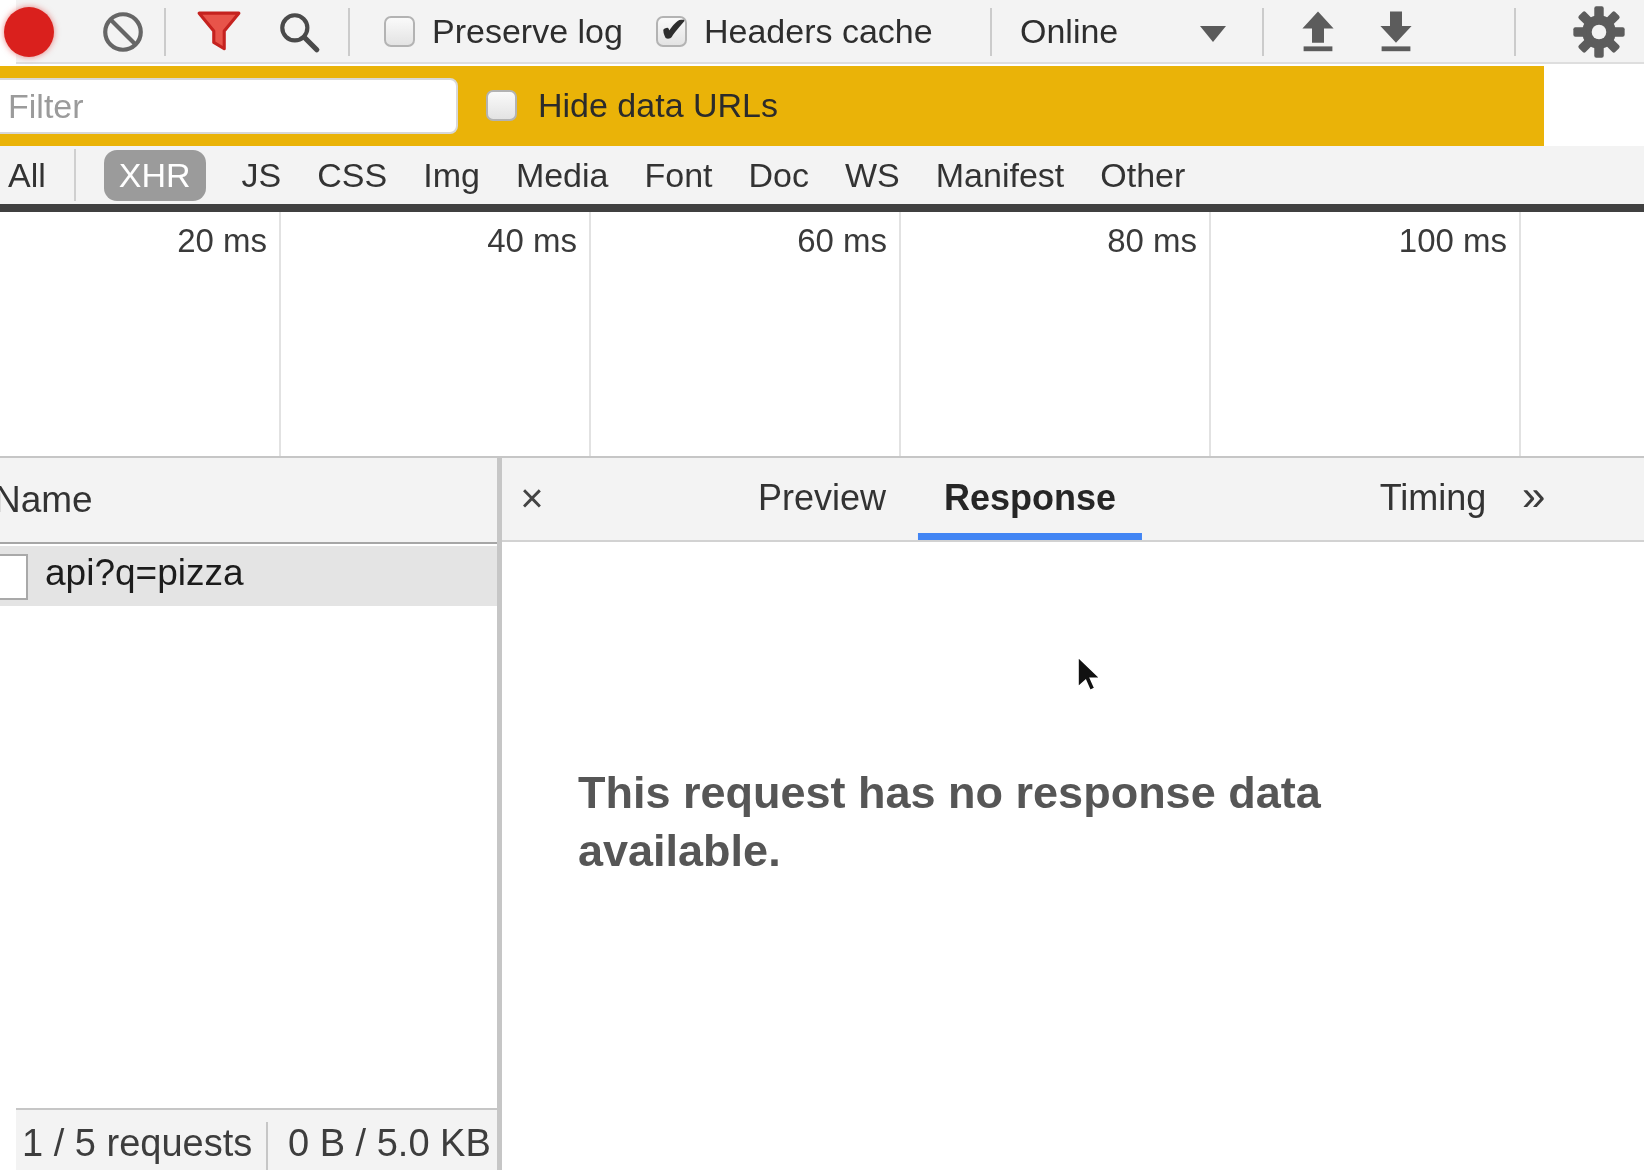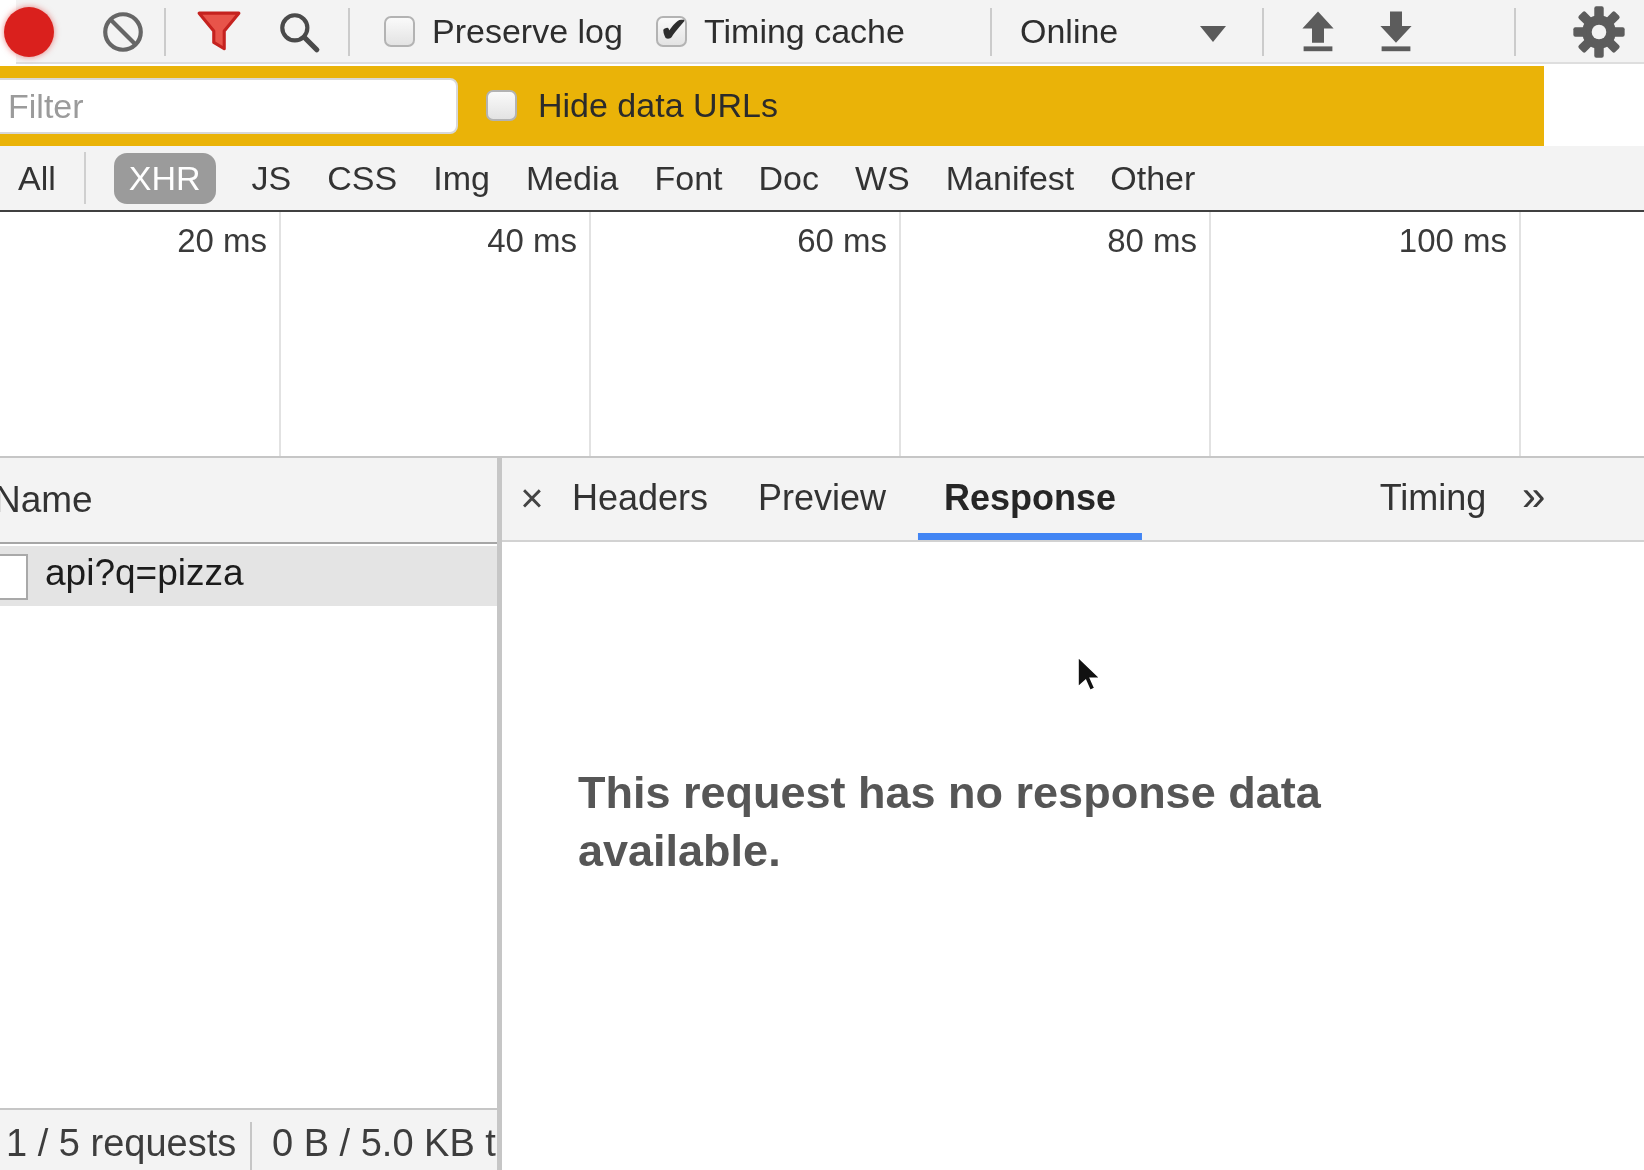--- a/index.html
+++ b/index.html
@@ -26,43 +26,43 @@
     border-left:13px solid transparent; border-right:13px solid transparent;
     border-top:16px solid #5a5a5a; }
   
   .filter-row { position:absolute; left:0; top:66px; width:1544px; height:80px; background:#eab308; }
   .filter-input { position:absolute; left:-10px; top:12px; width:468px; height:56px;
     background:#fff; border:2px solid #d8d8d8; border-radius:8px;
     font-size:34px; padding:0 16px; color:#222; font-family:"Liberation Sans", sans-serif; outline:none; }
   .filter-input::placeholder { color:#9b9b9b; }
   
   .type-row { position:absolute; left:0; top:146px; width:1644px; height:66px;
-    background:#f3f3f3; border-bottom:2px solid #404040;
-    display:flex; align-items:center; gap:36px; padding-left:18px; font-size:34px; color:#333; }
+    background:#f3f3f3; border-bottom:8px solid #404040;
+    display:flex; align-items:center; gap:36px; padding-left:8px; font-size:34px; color:#333; }
   .ttab { cursor:default; }
   .ttab.sel { background:#9b9b9b; color:#fff; border-radius:13px; padding:6px 15px; }
   .tsep { width:2px; height:52px; background:#cfcfcf; margin:0 -8px; }
   
   .timeline { position:absolute; left:0; top:212px; width:1644px; height:246px;
     background:#fff; border-bottom:2px solid #c6c6c6; }
   .gridline { position:absolute; top:0; bottom:0; width:2px; background:#e2e2e2; }
   .glabel { position:absolute; top:10px; width:250px; text-align:right;
     font-size:33px; color:#3a3a3a; }
   
   .left-panel { position:absolute; left:0; top:458px; width:497px; height:712px; background:#fff;border-radius:23px; }
   .name-header { position:absolute; left:0; top:0; width:497px; height:86px;
     background:#f3f3f3; border-bottom:2px solid #a6a6a6;
     font-size:37px; color:#333; line-height:84px; padding-left:0; text-indent:-6px; }
   #request-rows { position:absolute; left:0; top:88px; width:497px; }
   .req-row { position:relative; height:60px; font-size:37px; color:#1c1c1c; }
   .req-row.sel { background:#e4e4e4; }
   .req-icon { position:absolute; left:-12px; top:8px; width:40px; height:46px;
     background:#fff; border:2px solid #a9a9a9; }
   .req-name { position:absolute; left:45px; top:6px; }
-  .status-bar { position:absolute; left:0; bottom:0; width:497px; height:62px;
+  .status-bar { position:absolute; left:16px; bottom:0; width:497px; height:62px;
     background:#f3f3f3; border-top:2px solid #c6c6c6; font-size:38px; color:#3d3d3d; }
   .sb-req { position:absolute; left:6px; top:12px; }
   .sb-sep { position:absolute; left:250px; top:12px; bottom:0; width:2px; background:#c6c6c6; }
   .sb-size { position:absolute; left:272px; top:12px; right:0; overflow:hidden; white-space:nowrap; }
   .vdivider { position:absolute; left:497px; top:458px; width:5px; height:712px; background:#c6c6c6; }
   
   .right-panel { position:absolute; left:502px; top:458px; width:1142px; height:712px; background:#fff; }
   .tabstrip { position:absolute; left:0; top:0; width:1142px; height:84px;
     background:#f3f3f3; border-bottom:2px solid #d2d2d2; }
   .close-tab { position:absolute; left:8px; top:0; width:44px; height:82px;
@@ -108,21 +108,21 @@
         <line x1="27" y1="27" x2="39" y2="39" stroke="#4a4a4a" stroke-width="5" stroke-linecap="round"></line>
       </svg>
     </span>
 
     <span class="tb-sep" style="left:332px;"></span>
 
     <span class="checkbox" style="left:368px; top:16px;"></span>
     <span class="tb-label" style="left:416px;">Preserve log</span>
 
     <span class="checkbox checked" style="left:640px; top:16px;"></span>
-    <span class="tb-label" style="left:688px;">Timing cache</span>
+    <span class="tb-label" style="left:688px;">Headers cache</span>
 
     <span class="tb-sep" style="left:974px;"></span>
 
     <span class="tb-label" style="left:1004px;">Online</span>
     <span class="caret"></span>
 
     <span class="tb-sep" style="left:1246px;"></span>
 
     <span class="tb-icon" style="left:1278px; top:8px;">
       <svg width="48" height="48" viewBox="0 0 40 40">
@@ -206,21 +206,20 @@
       <span class="sb-size"><span>0 B / 5.0 KB</span> <span>transferred</span></span>
     </div>
   </div>
 
   <div class="vdivider"></div>
 
   <div class="right-panel">
     <div class="tabstrip" id="tabstrip">
       <span class="close-tab">×</span>
       <span class="more-tabs">»</span>
-    <span class="dtab" style="left: 138px;">Headers</span>
         <span class="dtab" style="left: 320px;">Preview</span>
         <span class="dtab sel" style="left: 528px;">Response</span>
         <span class="dtab" style="left: 931px;">Timing</span>
       </div>
     <div class="no-data-msg">This request has no response data available.</div>
     <span class="cursor">
       <svg width="28" height="36" viewBox="0 0 14 18">
         <path d="M1 0.5 L1 15.5 L4.8 12.2 L7 17.2 L9.4 16.1 L7.2 11.2 L12.2 11.2 Z" fill="#111" stroke="#fff" stroke-width="0.8"></path>
       </svg>
     </span>

